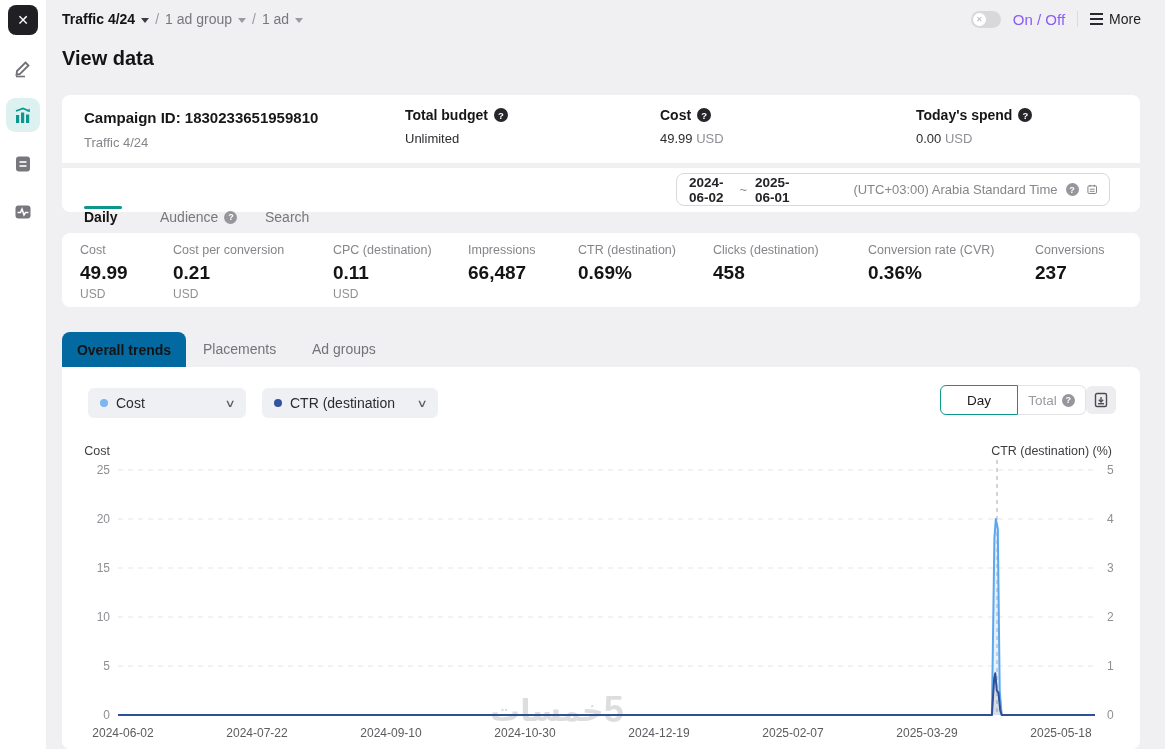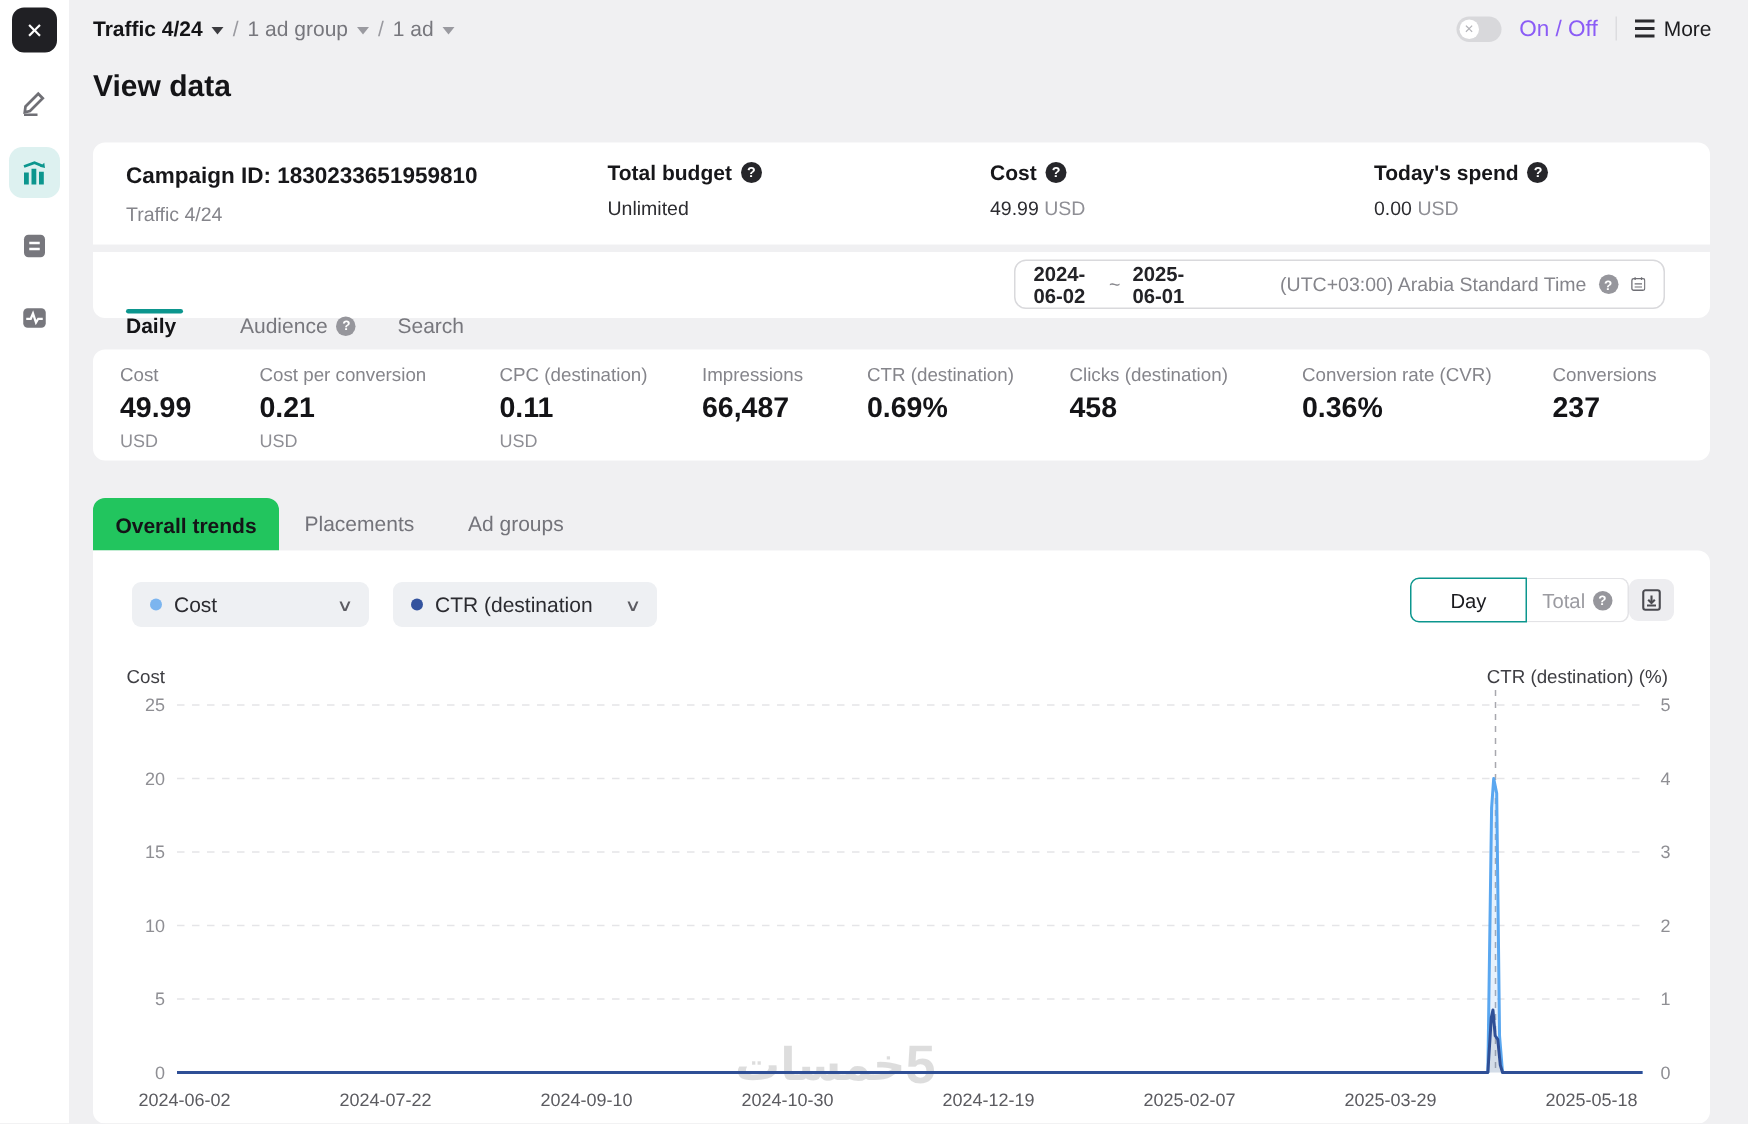--- a/index.html
+++ b/index.html
@@ -60,21 +60,21 @@
   .datebox .tilde { color:#85858b; font-size:13px; }
 
   .metrics-card { top:233px; height:74px; border-radius:8px; }
   .m-col { position:absolute; top:10px; }
   .m-col .lbl { font-size:12.5px; color:#85858b; white-space:nowrap; }
   .m-col .val { margin-top:5px; font-size:19px; font-weight:bold; color:#141417; }
   .m-col .unit { margin-top:3px; font-size:12px; color:#8f8f95; height:14px; }
 
   
   .trend-tabs { position:absolute; left:62px; top:332px; width:1078px; height:35px; }
-  .ttab-active { position:absolute; left:0; top:0; width:124px; height:35px; background:#22c55e; border-radius:8px 8px 0 0;
+  .ttab-active { position:absolute; left:0; top:0; width:124px; height:35px; background:#0369a1; border-radius:8px 8px 0 0;
                  display:flex; align-items:center; justify-content:center; font-size:14px; font-weight:bold; color:#141417; cursor:pointer; }
   .ttab { position:absolute; top:0; height:35px; line-height:35px; font-size:14px; color:#73737a; cursor:pointer; }
 
   .chart-panel { position:absolute; left:62px; top:367px; width:1078px; height:382px; background:#fff; border-radius:0 8px 8px 8px; }
   .msel { position:absolute; top:21px; height:30px; background:#eef0f3; border-radius:6px; display:flex; align-items:center;
           gap:8px; padding:0 12px; cursor:pointer; }
   .msel .dot { width:8px; height:8px; border-radius:50%; }
   .msel .slbl { font-size:14px; color:#2b2b30; white-space:nowrap; overflow:hidden; }
   .chev { margin-left:auto; color:#5c5c62; font-size:11px; transform:scaleX(1.4); }
   .seg { position:absolute; left:878px; top:18px; display:flex; }

